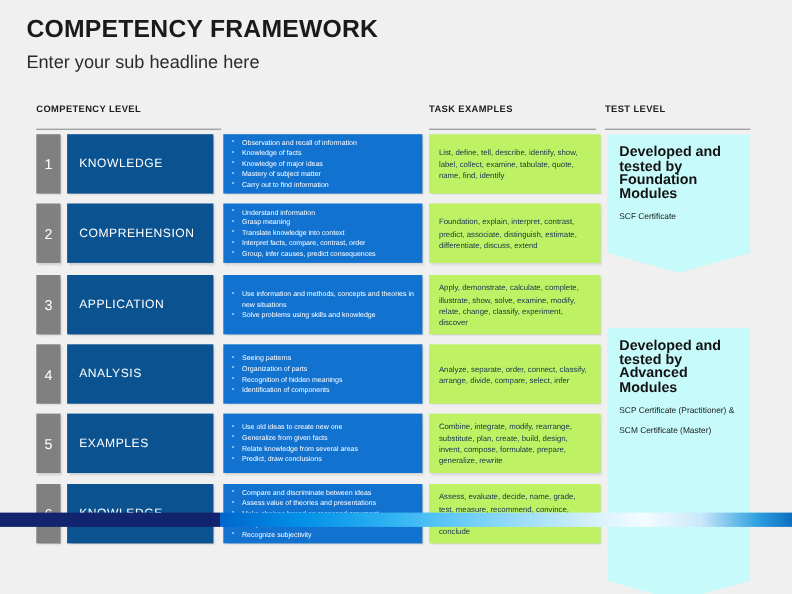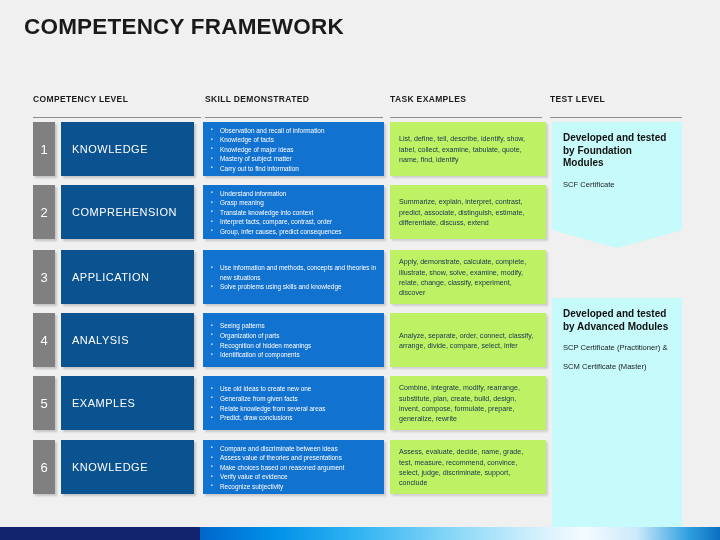--- a/index.html
+++ b/index.html
@@ -11,21 +11,21 @@
     height: 540px;
     background: #f0f0f0;
     font-family: "Liberation Sans", sans-serif;
     overflow: hidden;
     position: relative;
   }
   .slide {
     position: absolute;
     left: 0; top: 0;
     width: 720px;
-    height: 540px;
+    height: 479px;
     background: #f0f0f0;
   }
 
   
   .title {
     position: absolute;
     left: 24px;
     top: 14px;
     font-size: 22.5px;
     font-weight: bold;
@@ -157,21 +157,21 @@
     left: 552px;
     width: 130px;
     background: #C7FAFA;
     box-sizing: border-box;
     padding: 10px 11px 0 11px;
     -webkit-clip-path: polygon(0 0, 100% 0, 100% calc(100% - 18px), 50% 100%, 0 calc(100% - 18px));
     clip-path: polygon(0 0, 100% 0, 100% calc(100% - 18px), 50% 100%, 0 calc(100% - 18px));
     filter: drop-shadow(2px 2px 2px rgba(0,0,0,0.20));
   }
   .banner-title {
-    font-size: 10px;
+    font-size: 13px;
     font-weight: bold;
     color: #111111;
     line-height: 12.6px;
     margin-bottom: 9px;
   }
   .banner-sub {
     font-size: 7.6px;
     color: #1c1c1c;
     line-height: 11px;
     margin-bottom: 8px;
@@ -200,23 +200,23 @@
       #8fd9f8 50%, #d8f2fd 66%, #f4fcff 74%,
       #cbe9fa 84%, #2f9fe0 94%, #0b6fc0 100%);
   }
 </style>
 </head>
 <body>
 
 <div class="slide">
 
   <div class="title">COMPETENCY FRAMEWORK</div>
+  <div class="subtitle">Enter your sub headline here</div>
 
   <div class="col-head ch-level">COMPETENCY LEVEL</div>
-  <div class="col-head ch-skill">SKILL DEMONSTRATED</div>
   <div class="col-head ch-task">TASK EXAMPLES</div>
   <div class="col-head ch-test">TEST LEVEL</div>
 
   <div id="rows-host">
       <div class="row" style="top: 122px;">
         <div class="num-box">1</div>
         <div class="level-box">KNOWLEDGE</div>
         <div class="skill-box">
           <ul>
             <li>Observation and recall of information</li>
@@ -236,21 +236,21 @@
         <div class="skill-box">
           <ul>
             <li>Understand information</li>
             <li>Grasp meaning</li>
             <li>Translate knowledge into context</li>
             <li>Interpret facts, compare, contrast, order</li>
             <li>Group, infer causes, predict consequences</li>
           </ul>
         </div>
         <div class="task-box">
-          <span>Summarize, explain, interpret, contrast, predict, associate, distinguish, estimate, differentiate, discuss, extend</span>
+          <span>Foundation, explain, interpret, contrast, predict, associate, distinguish, estimate, differentiate, discuss, extend</span>
         </div>
       </div>
       <div class="row" style="top: 250px;">
         <div class="num-box">3</div>
         <div class="level-box">APPLICATION</div>
         <div class="skill-box">
           <ul>
             <li>Use information and methods, concepts and theories in new situations</li>
             <li>Solve problems using skills and knowledge</li>
           </ul>

